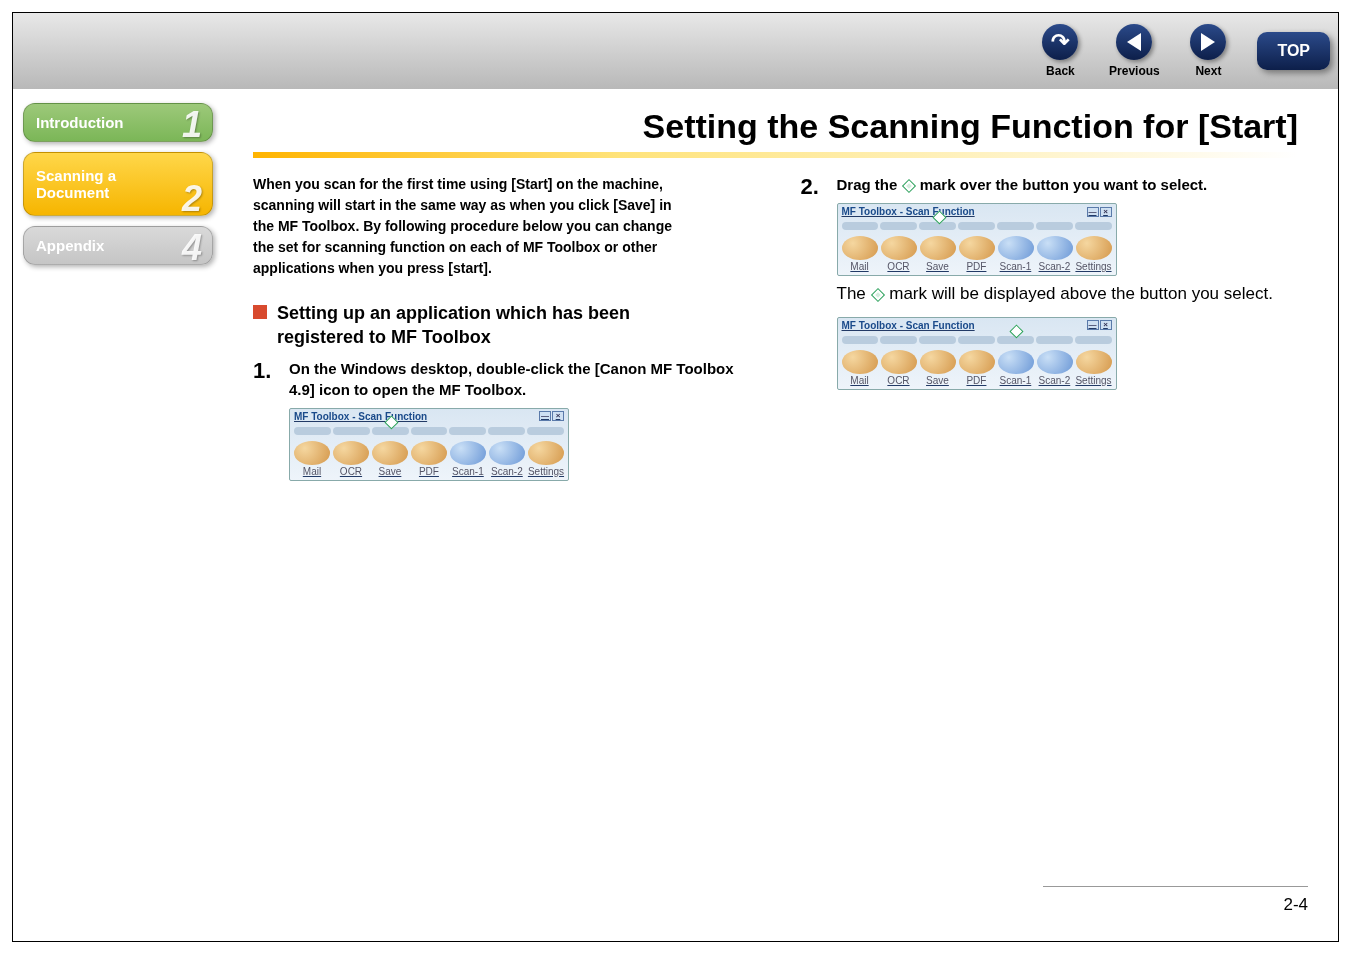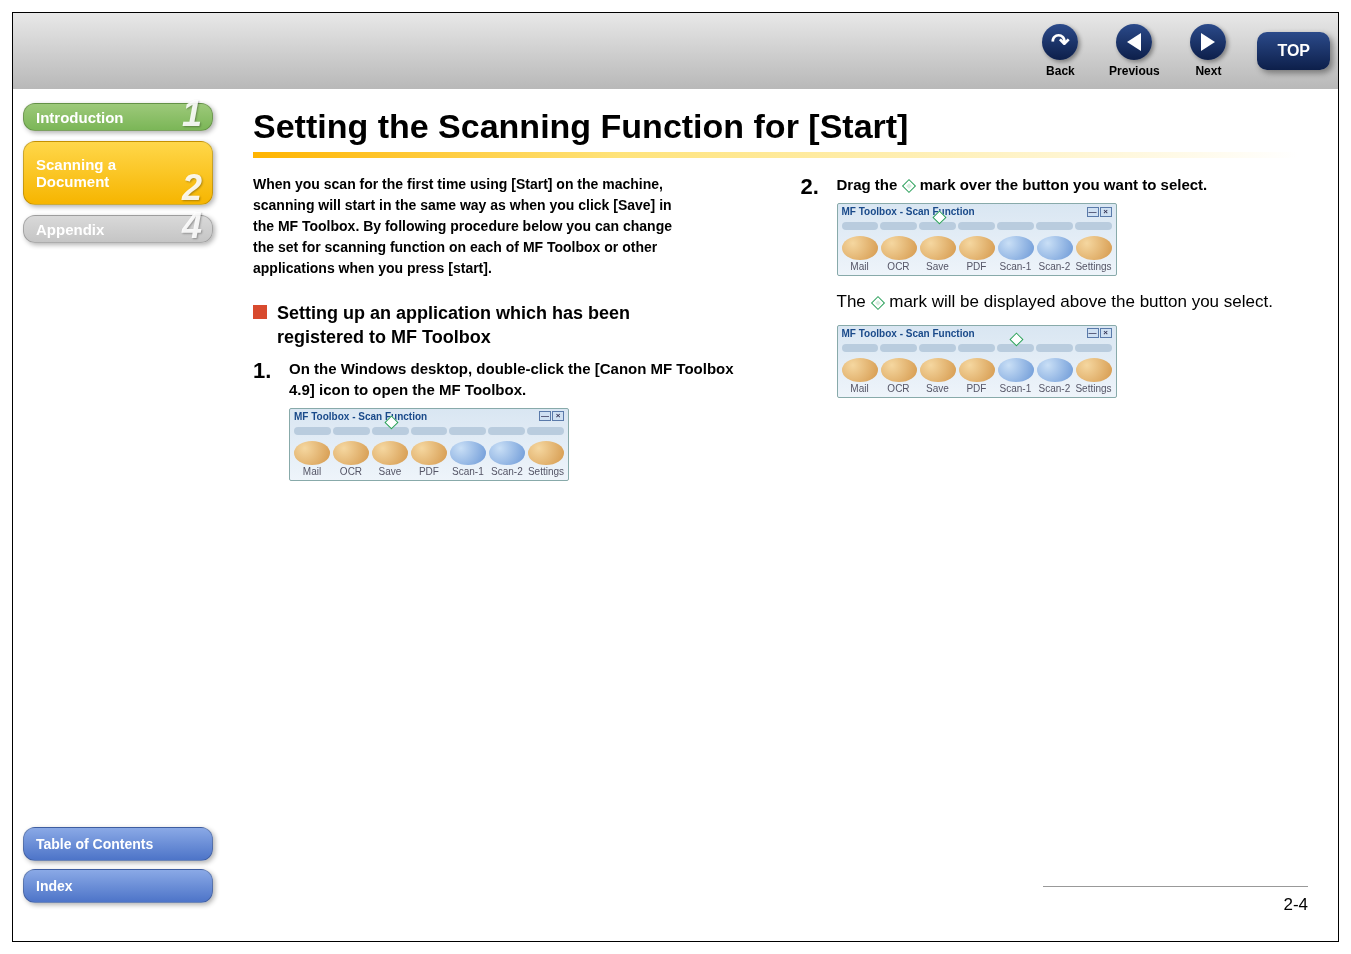--- a/index.html
+++ b/index.html
@@ -60,53 +60,53 @@
     font-size: 15px;
     padding: 10px 12px;
     border-radius: 12px;
     margin-bottom: 10px;
     box-shadow: 2px 2px 5px rgba(0,0,0,0.3);
     border: 1px solid rgba(0,0,0,0.2);
     cursor: pointer;
     height: 64px;
     display:flex; align-items:center;
   }
-  .side-item.small { height: 28px; padding: 8px 12px;}
+  .side-item.small { height: 39px; padding: 8px 12px;}
   .side-num {
     position:absolute; right:10px; bottom:-2px;
     font-size: 36px; font-weight:bold; font-style: italic;
     color: rgba(255,255,255,0.9);
     text-shadow: 1px 1px 2px rgba(0,0,0,0.3);
     line-height: 1;
   }
   .green { background: linear-gradient(#9dc97a, #7bb657); }
   .yellow { background: linear-gradient(#ffd74a, #f6b500); }
   .purple { background: linear-gradient(#8a6bbd, #6a4799); }
   .gray  { background: linear-gradient(#d9d9d9, #c5c5c5); color:#fff;align-items:center;}
   .bluebtn { background: linear-gradient(#8aa9e6, #4d74c8); }
   .bottom-side { position:absolute; bottom: 30px; left: 10px; width: 190px;}
   .bottom-side .side-item { height:34px; padding:6px 12px; font-size:14px; margin-bottom:8px;}
   
   .content { flex:1; padding: 18px 40px 10px 30px; position:relative;}
-  .title { font-size: 34px; font-weight: 900; font-family: Arial Black, Arial, sans-serif; margin-bottom: 6px;}
+  .title { font-size: 34px; font-weight: 900; font-family: Arial Black, Arial, sans-serif; margin-bottom: 6px; text-align: right;}
   .title-line { height:6px; background: linear-gradient(to right, #ffb400 0%, #ffe37a 35%, #ffffff 100%); margin-bottom: 16px;}
   .columns { display:flex; gap: 50px; }
   .col { flex:1; font-size:14px; }
   .intro { font-weight: bold; line-height:1.5; margin-bottom: 22px; max-width: 420px;}
   .sub-h { font-size: 18px; font-weight:bold; display:flex; align-items:flex-start; gap:10px; margin-bottom:8px; max-width:380px; line-height:1.35;}
   .red-sq { width:14px; height:14px; background:#d84a2e; display:inline-block; margin-top:4px; flex-shrink:0;}
   .step { display:flex; gap:10px; margin-bottom:10px; }
   .step-num { font-size:22px; font-weight:900; font-family: Arial Black, Arial, sans-serif; min-width:26px;}
   .step-body { flex:1; }
   .step-title { font-weight:bold; font-size:15px; line-height:1.4; margin-bottom:8px;}
   .step-note { font-size:17px; line-height:1.45; margin-bottom:10px;}
   
   .toolbox {
     width: 280px; border:1px solid #8aa; background: linear-gradient(#d9e6f2, #eef4fa);
-    border-radius:2px; font-size:9px; color:#223a66; margin-bottom:14px;
+    border-radius:2px; font-size:9px; color:#223a66; margin-bottom:6px;text-decoration:underline;
   }
   .tb-title { display:flex; justify-content:space-between; align-items:center; padding:2px 4px; font-weight:bold; color:#1a4a8a; font-size:10px;}
   .tb-wctl { display:flex; gap:1px;}
   .tb-wctl span{ width:12px;height:10px;border:1px solid #5a7aaa;background:#cfe0f2;display:inline-block;font-size:8px;line-height:8px;text-align:center;color:#335;}
   .tb-slots { display:flex; gap:2px; padding:3px 4px;}
   .tb-slot { flex:1; height:8px; border-radius:4px; background:#b9ccde; position:relative;}
   .tb-slot.marked::after{ content:""; position:absolute; top:-6px; left:50%; transform:translateX(-50%); width:8px;height:8px;border:1px solid #2aa05a; transform-origin:center; rotate:45deg; background:#fff;}
   .tb-icons { display:flex; gap:3px; padding:3px 4px 1px;}
   .tb-icon { flex:1; height:24px; border-radius:50%; background: radial-gradient(circle at 30% 30%, #f5d7a0, #d4974a);}
   .tb-icon.blue { background: radial-gradient(circle at 30% 30%, #c9dff6, #6a97d6);}
@@ -156,28 +156,20 @@
       <div class="side-item yellow">
         <span class="side-two-line" style="white-space:pre-line;">Scanning a
 Document</span>
         <span class="side-num">2</span>
       </div>
       <div class="side-item small gray">
         <span>Appendix</span>
         <span class="side-num">4</span>
       </div>
 
-      <div class="bottom-side">
-        <div class="side-item bluebtn">
-          <span>Table of Contents</span>
-        </div>
-        <div class="side-item bluebtn">
-          <span>Index</span>
-        </div>
-      </div>
     </div>
 
     <div class="content">
       <div class="title">Setting the Scanning Function for [Start]</div>
       <div class="title-line"></div>
 
       <div class="columns">
 
         <div class="col">
           <div class="intro">When you scan for the first time using [Start] on the machine, scanning will start in the same way as when you click [Save] in the MF Toolbox. By following procedure below you can change the set for scanning function on each of MF Toolbox or other applications when you press [start].</div>

